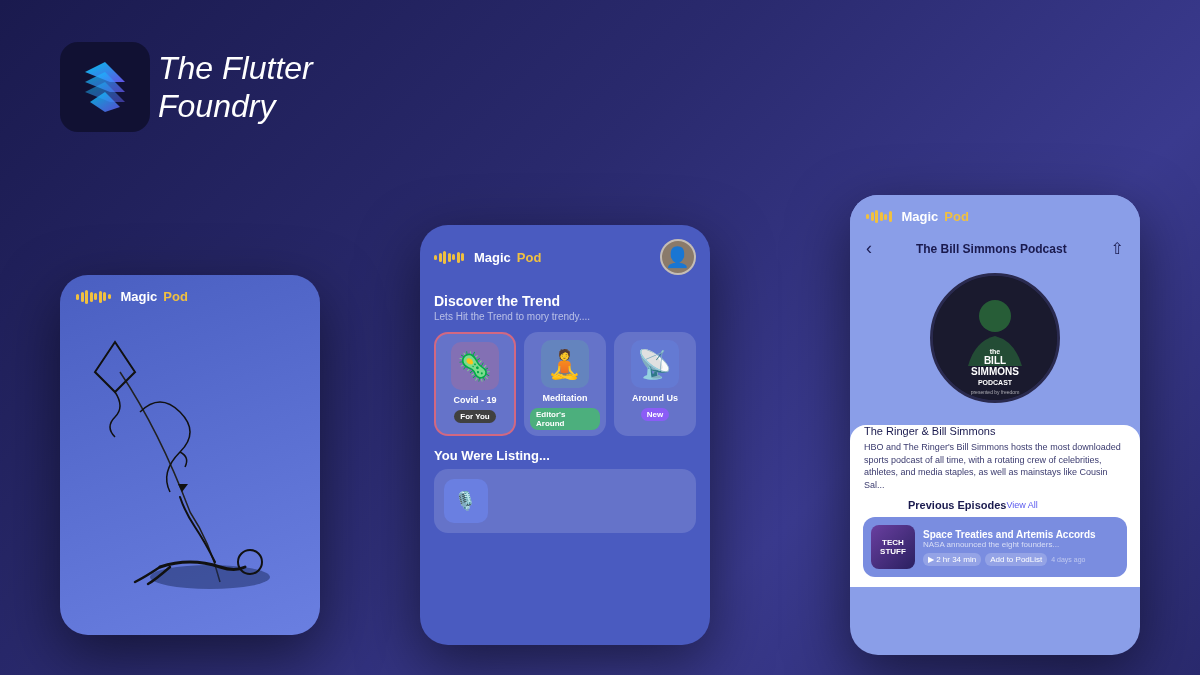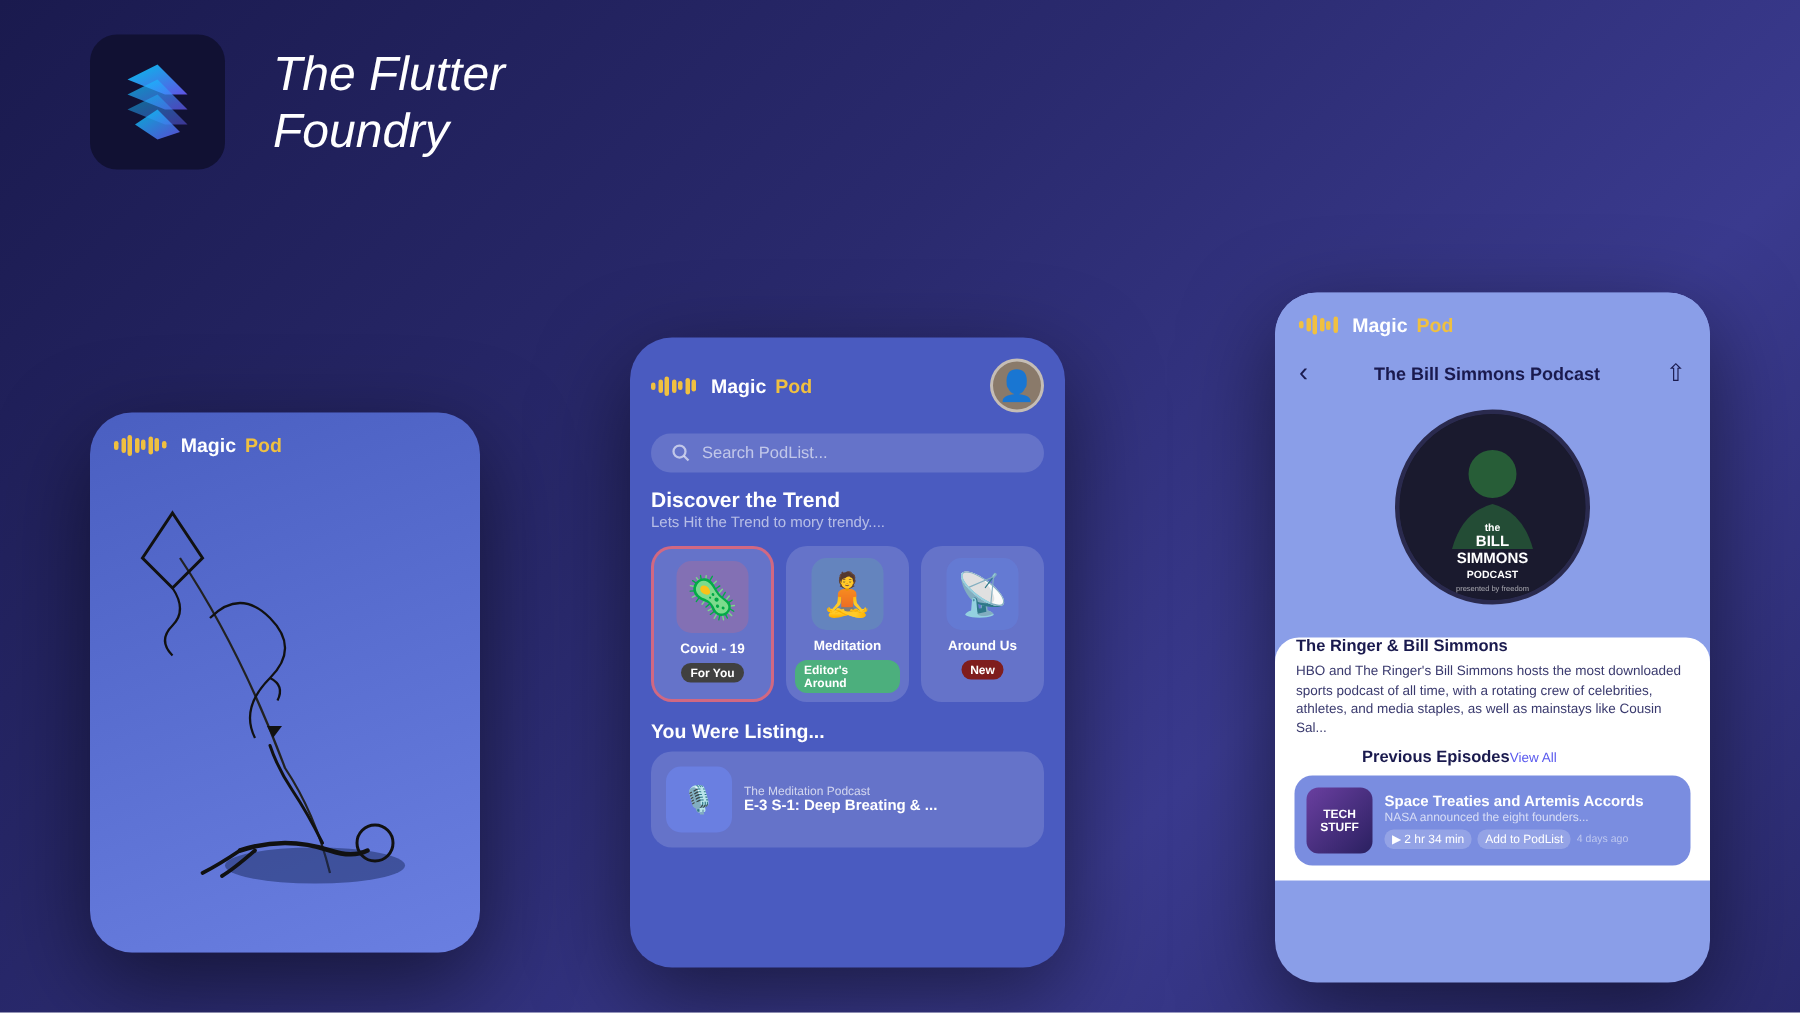--- a/index.html
+++ b/index.html
@@ -8,25 +8,25 @@
       height: 675px;
       background: linear-gradient(135deg, #1a1a4e 0%, #2a2a6e 40%, #3a3a8e 70%, #2a2a6e 100%);
       font-family: 'Arial', sans-serif;
       overflow: hidden;
       position: relative;
     }
 
     
     .logo-area {
       position: absolute;
-      top: 23px;
+      top: 42px;
       left: 60px;
       display: flex;
       align-items: center;
-      gap: 32px;
+      gap: 8px;
     }
     .logo-icon {
       width: 90px;
       height: 90px;
       background: #111133;
       border-radius: 18px;
       display: flex;
       align-items: center;
       justify-content: center;
     }
@@ -152,21 +152,21 @@
     }
     .card-name { color: white; font-size: 9px; font-weight: 600; text-align: center; }
     .card-badge {
       border-radius: 8px;
       padding: 2px 6px;
       font-size: 8px;
       font-weight: 600;
     }
     .badge-red { background: #404040; color: white; }
     .badge-green { background: #4caf7d; color: white; }
-    .badge-orange { background: #7f1d1d; color: white; }
+    .badge-orange { background: #8b5cf6; color: white; }
 
     .you-were { color: white; font-size: 13px; font-weight: 700; margin: 12px 14px 6px; }
 
     .listening-card {
       margin: 0 14px;
       background: rgba(255,255,255,0.15);
       border-radius: 14px;
       padding: 10px;
       display: flex;
       align-items: center;
@@ -224,21 +224,21 @@
       border-radius: 50%;
       background: #1a1a2e;
       margin: 8px auto;
       display: flex;
       align-items: center;
       justify-content: center;
       overflow: hidden;
       border: 3px solid #2a2a4e;
     }
 
-    .p3-author { color: #1a1a4e; font-size: 11px; font-weight: 700; margin: 6px 14px 4px; }
+    .p3-author { color: #1a1a4e; font-size: 11px; font-weight: 400; margin: 6px 14px 4px; }
     .p3-desc { color: #3a3a6e; font-size: 9px; line-height: 1.4; margin: 0 14px 8px; }
 
     .prev-episodes-header {
       display: flex;
       justify-content: flex-start;
       align-items: center;
       margin: 0 14px 6px;
       padding-left: 44px;
     }
     .prev-label { color: #1a1a4e; font-size: 11px; font-weight: 700; }
@@ -355,27 +355,20 @@
         <span style="height:6px"></span>
         <span style="height:11px"></span>
         <span style="height:8px"></span>
       </div>
       <span class="magic-text">Magic</span>
         <span class="pod-text">Pod</span>
     </div>
     <div class="avatar-circle">👤</div>
   </div>
 
-  <div class="search-bar">
-    <svg width="12" height="12" viewBox="0 0 12 12">
-      <circle cx="5" cy="5" r="4" stroke="rgba(255,255,255,0.6)" stroke-width="1.5" fill="none"></circle>
-      <line x1="8" y1="8" x2="11" y2="11" stroke="rgba(255,255,255,0.6)" stroke-width="1.5"></line>
-    </svg>
-    <span>Search PodList...</span>
-  </div>
 
   <div class="section-title">Discover the Trend</div>
   <div class="section-subtitle">Lets Hit the Trend to mory trendy....</div>
 
   <div class="podcast-cards">
     <div class="podcast-card selected">
       <div class="card-icon" style="background:rgba(255,100,100,0.2);">🦠</div>
       <div class="card-name">Covid - 19</div>
       <div class="card-badge badge-red">For You</div>
     </div>
@@ -387,24 +380,20 @@
     <div class="podcast-card">
       <div class="card-icon" style="background:rgba(100,150,255,0.2);">📡</div>
       <div class="card-name">Around Us</div>
       <div class="card-badge badge-orange">New</div>
     </div>
   </div>
 
   <div class="you-were">You Were Listing...</div>
   <div class="listening-card">
     <div class="listening-thumb">🎙️</div>
-    <div class="listening-info">
-      <div class="listening-podcast">The Meditation Podcast</div>
-      <div class="listening-title">E-3 S-1: Deep Breating &amp; ...</div>
-    </div>
   </div>
 </div>
 
 <div class="phone phone-3">
 
   <div class="p3-header" style="background:#8a9ee8;">
     <div class="sound-wave">
       <span style="height:5px;background:#f0c040;"></span>
       <span style="height:9px;background:#f0c040;"></span>
       <span style="height:13px;background:#f0c040;"></span>

